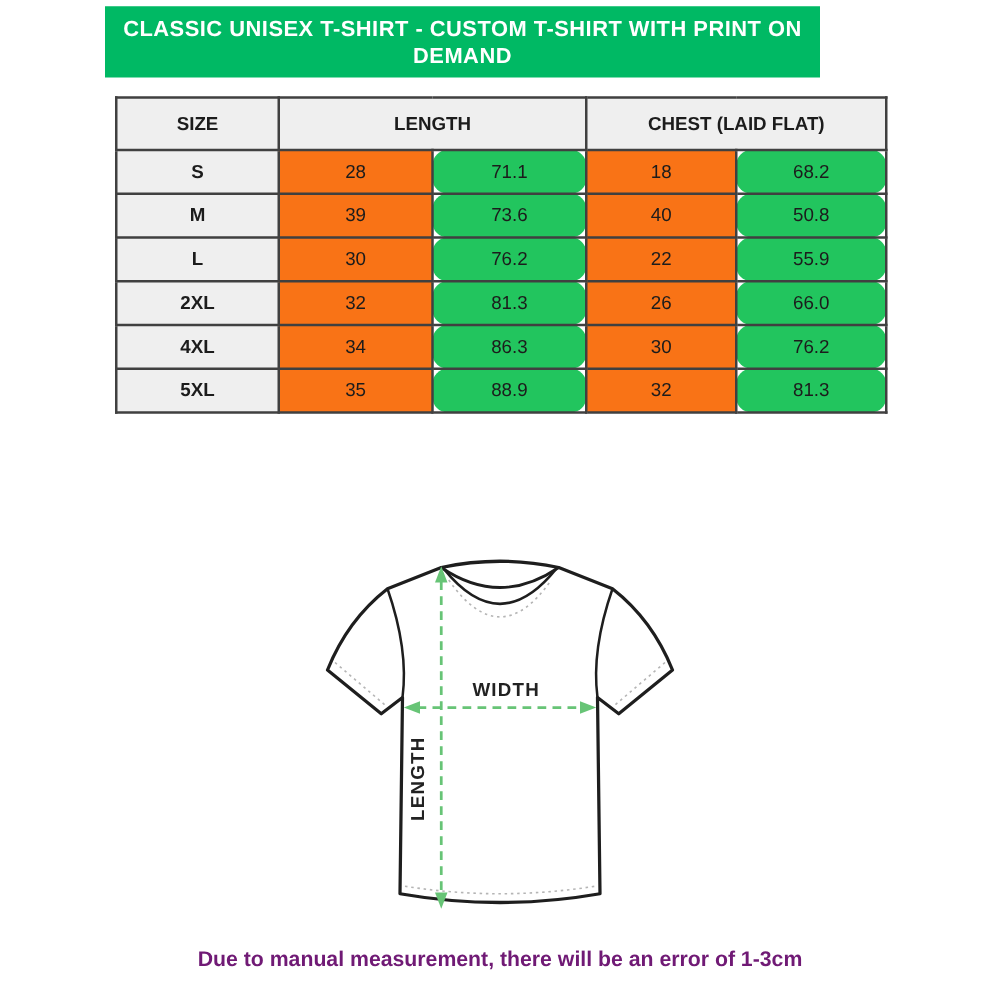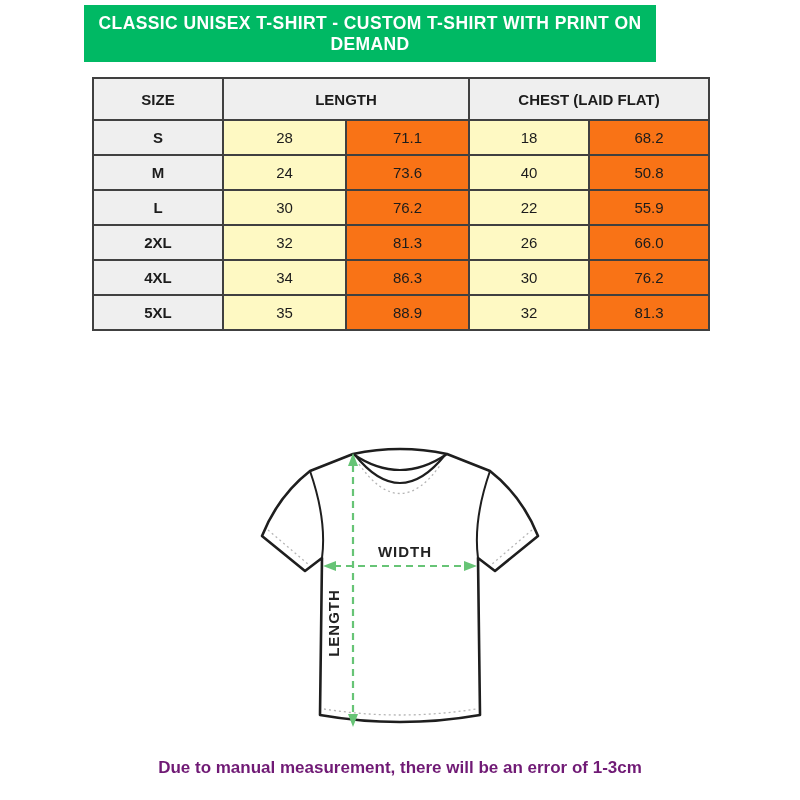--- a/index.html
+++ b/index.html
@@ -37,23 +37,23 @@
     vertical-align: middle;
     font-size: 15px;
     color: #1c1c1c;
     padding: 0;
   }
   table.size-chart th {
     background: #efefef;
     font-weight: bold;
     height: 40px;
   }
-  table.size-chart td { height: 33px; background: #fef9c3; font-weight: 500; }
+  table.size-chart td { height: 33px; background: #f97316; font-weight: 500; }
   table.size-chart td.size-col { background: #efefef; font-weight: bold; }
-  table.size-chart td.cm-col { background: #f97316; }
+  table.size-chart td.cm-col { background: #22c55e; border-radius: 12px; }
   .diagram {
     position: absolute;
     left: 240px; top: 428px;
     width: 320px; height: 320px;
   }
   .note {
     position: absolute;
     left: 0; top: 758px;
     width: 800px;
     text-align: center;
@@ -87,21 +87,21 @@
   <tbody>
     <tr>
       <td class="size-col">S</td>
       <td>28</td>
       <td class="cm-col">71.1</td>
       <td>18</td>
       <td class="cm-col">68.2</td>
     </tr>
     <tr>
       <td class="size-col">M</td>
-      <td>24</td>
+      <td>39</td>
       <td class="cm-col">73.6</td>
       <td>40</td>
       <td class="cm-col">50.8</td>
     </tr>
     <tr>
       <td class="size-col">L</td>
       <td>30</td>
       <td class="cm-col">76.2</td>
       <td>22</td>
       <td class="cm-col">55.9</td>

